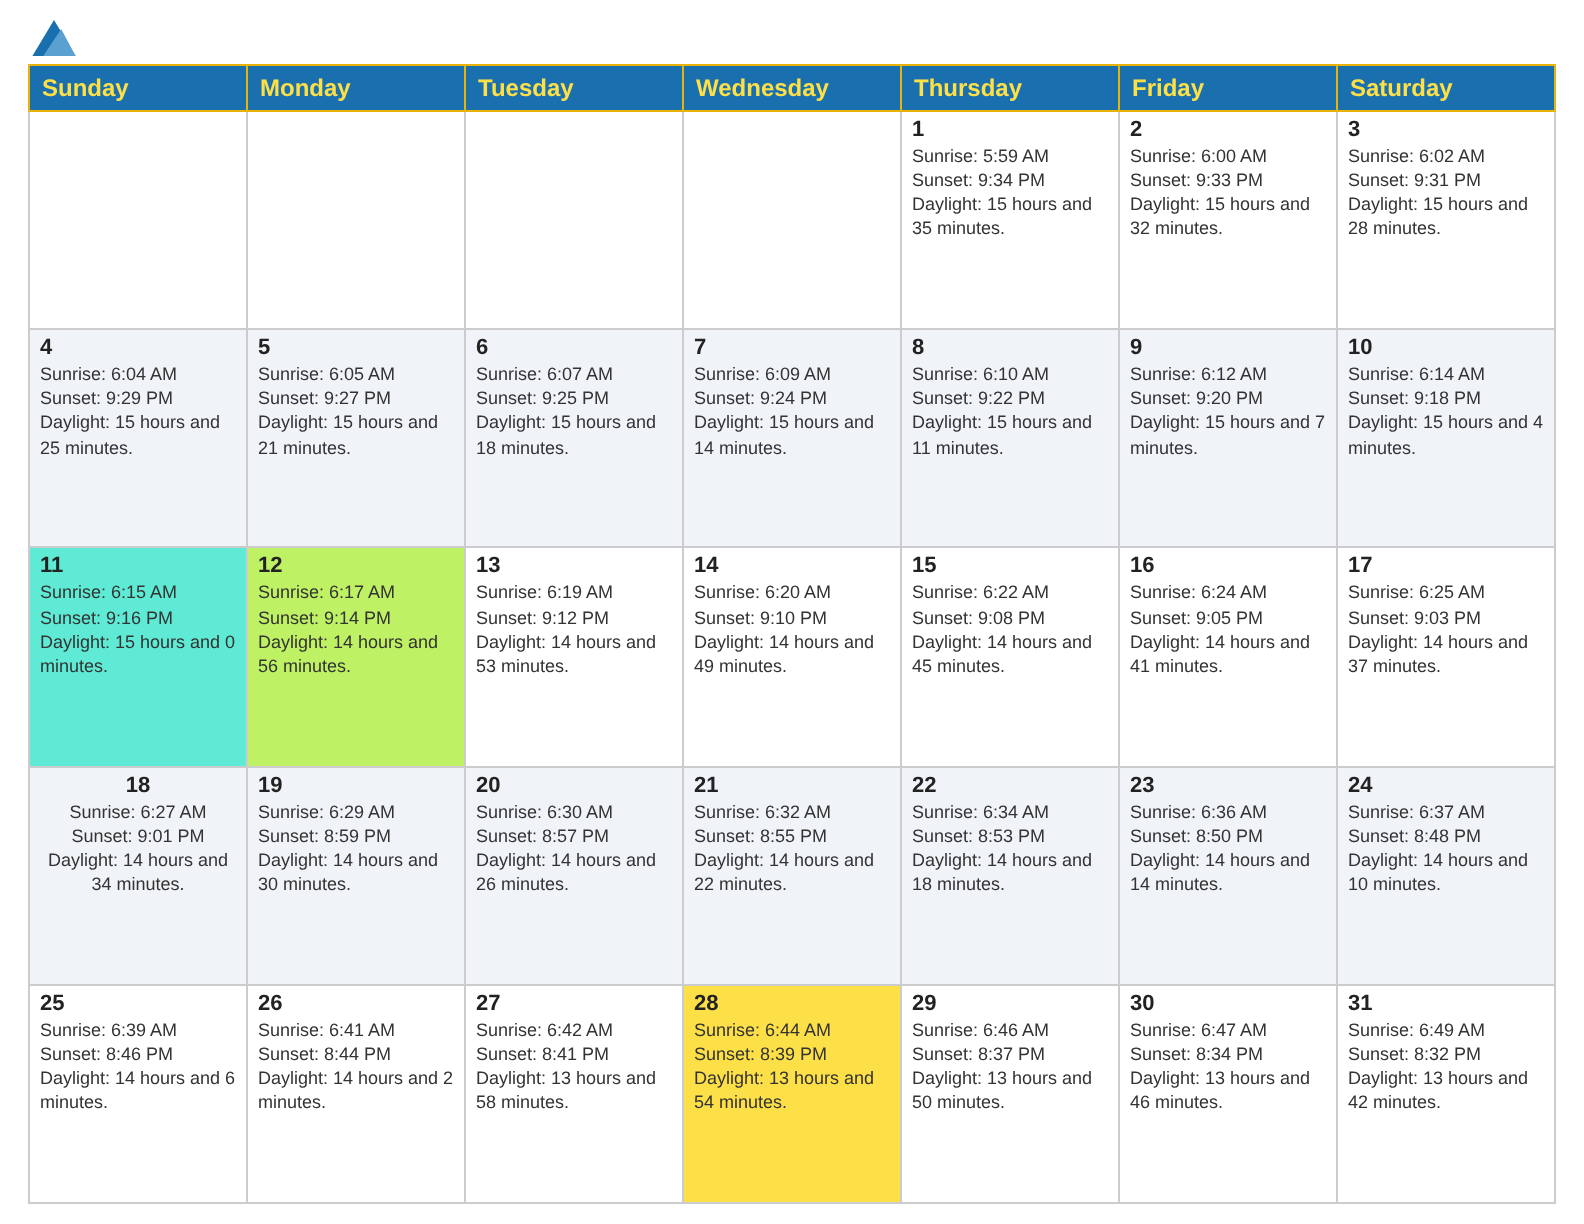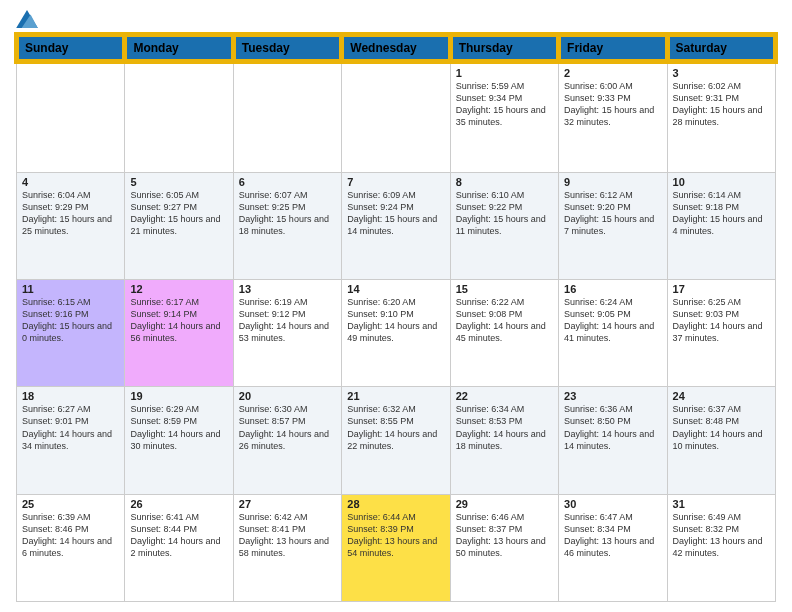--- a/index.html
+++ b/index.html
@@ -58,26 +58,26 @@
       font-size: 15px;
       color: #444;
     }
     .calendar {
       width: 100%;
       border-collapse: collapse;
       flex: 1;
     }
     .calendar th {
       background-color: #1a6faf;
-      color: #000000;
+      color: #fde047;
       font-size: 12px;
       font-weight: bold;
       padding: 4px 6px;
       text-align: left;
-      border: 5px solid #eab308;
+      border: 1px solid #eab308;
     }
     .calendar td {
       border: 1px solid #ccc;
       vertical-align: top;
       padding: 3px 5px;
       font-size: 9.5px;
       color: #222;
       background: #fff;
       width: calc(100% / 7);
     }
@@ -180,25 +180,25 @@
           <td style="background: rgb(240, 244, 248);">
             <span class="day-number">9</span>
             <div class="day-info">Sunrise: 6:12 AM<br>Sunset: 9:20 PM<br>Daylight: 15 hours and 7 minutes.</div>
           </td>
           <td style="background: rgb(240, 244, 248);">
             <span class="day-number">10</span>
             <div class="day-info">Sunrise: 6:14 AM<br>Sunset: 9:18 PM<br>Daylight: 15 hours and 4 minutes.</div>
           </td>
         </tr>
         <tr>
-          <td style="background: #c4b5fd;">
+          <td style="background: #5eead4;">
             <span class="day-number">11</span>
             <div class="day-info">Sunrise: 6:15 AM<br>Sunset: 9:16 PM<br>Daylight: 15 hours and 0 minutes.</div>
           </td>
-          <td style="background: #f0abfc;">
+          <td style="background: #bef264;">
             <span class="day-number">12</span>
             <div class="day-info">Sunrise: 6:17 AM<br>Sunset: 9:14 PM<br>Daylight: 14 hours and 56 minutes.</div>
           </td>
           <td style="background: rgb(255, 255, 255);">
             <span class="day-number">13</span>
             <div class="day-info">Sunrise: 6:19 AM<br>Sunset: 9:12 PM<br>Daylight: 14 hours and 53 minutes.</div>
           </td>
           <td style="background: rgb(255, 255, 255);">
             <span class="day-number">14</span>
             <div class="day-info">Sunrise: 6:20 AM<br>Sunset: 9:10 PM<br>Daylight: 14 hours and 49 minutes.</div>
@@ -210,21 +210,21 @@
           <td style="background: rgb(255, 255, 255);">
             <span class="day-number">16</span>
             <div class="day-info">Sunrise: 6:24 AM<br>Sunset: 9:05 PM<br>Daylight: 14 hours and 41 minutes.</div>
           </td>
           <td style="background: rgb(255, 255, 255);">
             <span class="day-number">17</span>
             <div class="day-info">Sunrise: 6:25 AM<br>Sunset: 9:03 PM<br>Daylight: 14 hours and 37 minutes.</div>
           </td>
         </tr>
         <tr>
-          <td style="background: rgb(240, 244, 248);">
+          <td style="background: rgb(240, 244, 248); text-align: center;">
             <span class="day-number">18</span>
             <div class="day-info">Sunrise: 6:27 AM<br>Sunset: 9:01 PM<br>Daylight: 14 hours and 34 minutes.</div>
           </td>
           <td style="background: rgb(240, 244, 248);">
             <span class="day-number">19</span>
             <div class="day-info">Sunrise: 6:29 AM<br>Sunset: 8:59 PM<br>Daylight: 14 hours and 30 minutes.</div>
           </td>
           <td style="background: rgb(240, 244, 248);">
             <span class="day-number">20</span>
             <div class="day-info">Sunrise: 6:30 AM<br>Sunset: 8:57 PM<br>Daylight: 14 hours and 26 minutes.</div>

